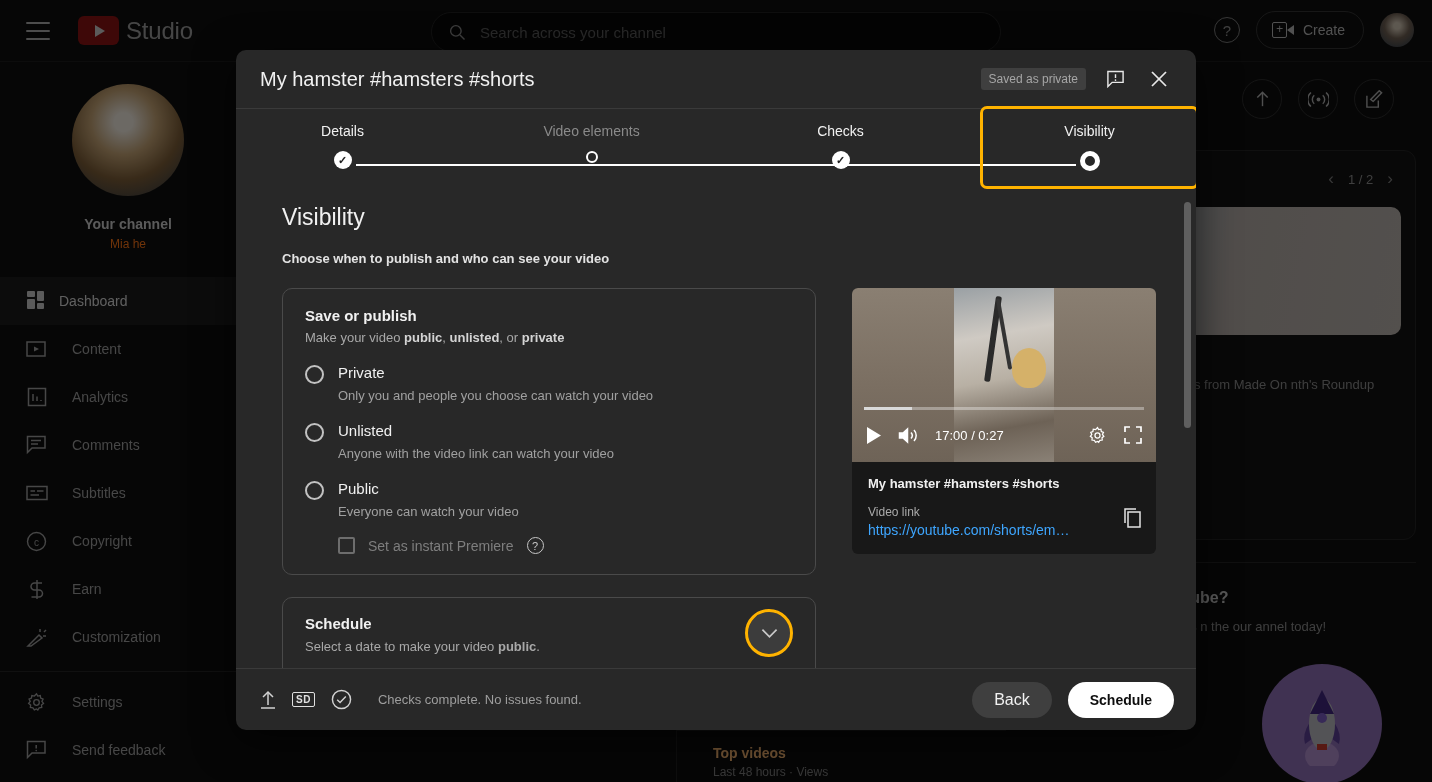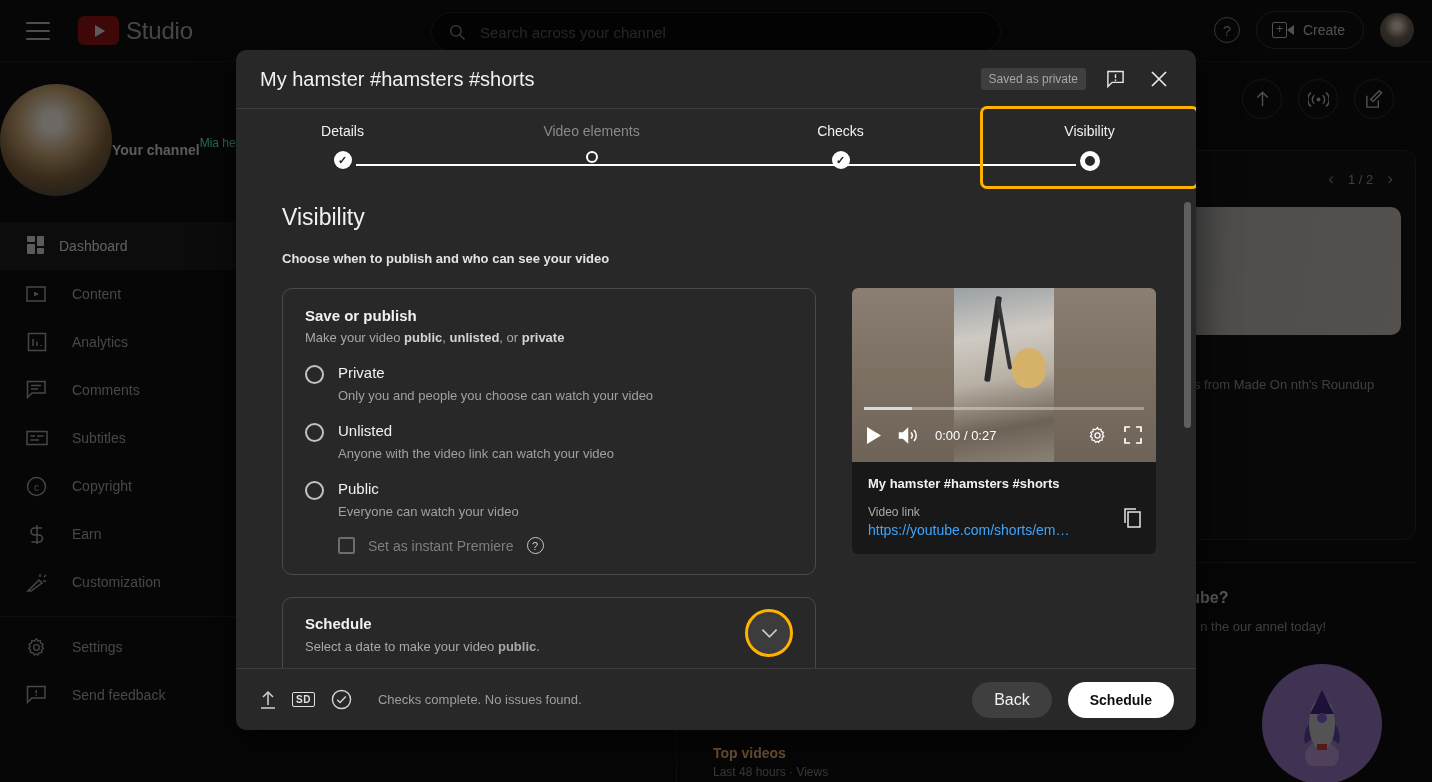--- a/index.html
+++ b/index.html
@@ -49,25 +49,25 @@
   .cam-ico .body::before { content: "+"; position: absolute; inset: 0; color: #b4b4b4;
     font-size: 12px; line-height: 13px; text-align: center; }
   .cam-ico .lens { position: absolute; right: 0; top: 3px; width: 0; height: 0;
     border-right: 7px solid #b4b4b4; border-top: 5px solid transparent; border-bottom: 5px solid transparent; }
   .avatar-top { width: 34px; height: 34px; border-radius: 50%; cursor: pointer;
     background: radial-gradient(circle at 50% 38%, #cfc3b2 12%, #6e5f52 46%, #2b3b4a 100%); }
 
   
   .sidebar { position: absolute; top: 62px; left: 0; width: 256px; bottom: 0;
     background: #0f0f0f; padding-top: 22px; }
-  .channel { display: flex; flex-direction: row; align-items: center; padding-bottom: 16px; cursor: pointer; }
+  .channel { display: flex; flex-direction: column; align-items: center; padding-bottom: 16px; cursor: pointer; }
   .ch-avatar { width: 112px; height: 112px; border-radius: 50%;
     background: radial-gradient(circle at 46% 34%, #efe8dd 10%, #c3a274 34%, #7d5e38 60%, #243446 100%); }
   .ch-name { margin-top: 20px; color: #c9c9c9; font-size: 14px; font-weight: 600; }
-  .ch-sub { margin-top: 5px; color: #5eead4; font-size: 12px; }
+  .ch-sub { margin-top: 5px; color: #f97316; font-size: 12px; }
   .nav { margin-top: 10px; }
   .nav-item { height: 48px; display: flex; align-items: center; gap: 24px; padding-left: 25px;
     color: #9d9d9d; font-size: 14px; cursor: pointer; }
   .nav-item.active { background: #1c1c1c; color: #d6d6d6; gap: 11px; }
   .nav-item .ic { width: 23px; height: 23px; flex: none; display: flex; align-items: center; justify-content: center; }
   .nav-sep { height: 1px; background: #252525; margin: 10px 0 6px; }
 
   
   .main-bg { position: absolute; left: 256px; top: 62px; right: 0; bottom: 0; overflow: hidden; }
   .bg-actions { position: absolute; right: 38px; top: 17px; display: flex; gap: 16px; }
@@ -537,21 +537,21 @@
                       <path d="M1 0 L15 8.5 L1 17 Z"></path>
                     </svg>
                 </span>
                 <span class="cbtn">
                   <svg width="20" height="17" viewBox="0 0 20 17" fill="none" stroke="#fff" stroke-width="1.5">
                       <path d="M1.5 6 H5 L9.5 2 V15 L5 11 H1.5 Z" fill="#fff"></path>
                       <path d="M13 5.5 A4.5 4.5 0 0 1 13 11.5"></path>
                       <path d="M16 3 A8 8 0 0 1 16 14"></path>
                     </svg>
                 </span>
-                <span class="time">0:00 / 0:27</span>
+                <span class="time">17:00 / 0:27</span>
                 <span class="spacer"></span>
                 <span class="cbtn">
                   <svg width="19" height="19" viewBox="0 0 24 24" fill="none" stroke="#fff" stroke-width="1.6">
                       <circle cx="12" cy="12" r="3.2"></circle>
                       <path d="M12 2 l1.4 2.6 2.9-.6 .5 2.9 2.7 1.2-1.3 2.6 1.8 2.3-2.3 1.8 .3 2.9-2.9 .3-1.6 2.5L12 19.4 9.5 20.5 7.9 18l-2.9-.3 .3-2.9L3 13l1.8-2.3L3.5 8.1 6.2 6.9l.5-2.9 2.9 .6z"></path>
                     </svg>
                 </span>
                 <span class="cbtn">
                   <svg width="18" height="18" viewBox="0 0 18 18" fill="none" stroke="#fff" stroke-width="1.7">
                       <path d="M1 6 V1 H6"></path>

